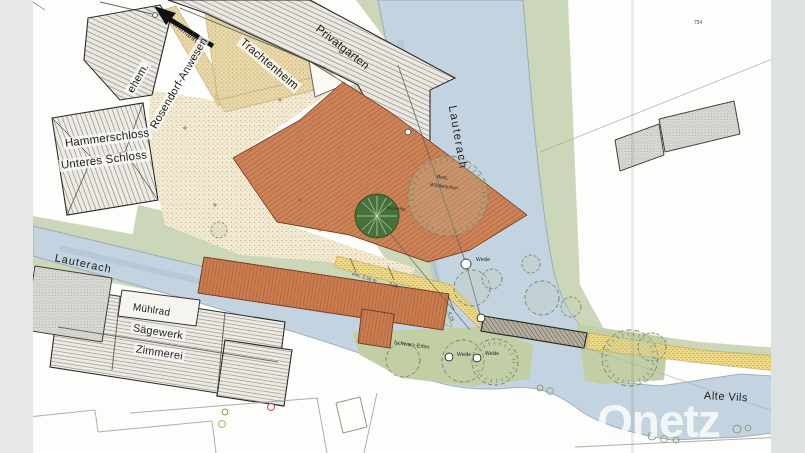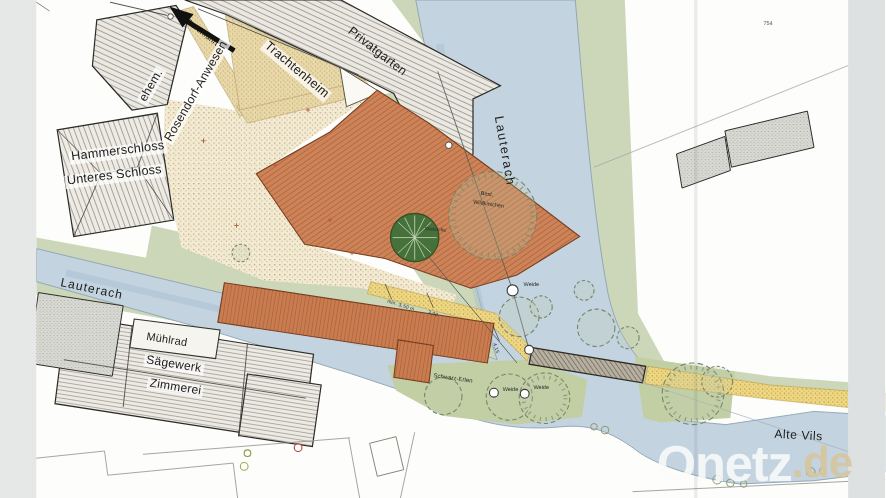--- a/index.html
+++ b/index.html
@@ -284,16 +284,15 @@
 <div class="lbl tiny lbl-weide3">Weide</div>
 <div class="lbl tiny lbl-schwarzerlen">Schwarz-Erlen</div>
 <div class="lbl tiny lbl-754">754</div>
 <div class="lbl lbl-durchfahrt">Durchfahrt</div>
 <div class="lbl dim lbl-d1">min. 3,50 m</div>
 <div class="lbl dim lbl-d2">3,00</div>
 <div class="lbl dim lbl-d3">4,15</div>
 
 <div id="watermark">
   <span id="wm-brand">Onetz</span>
-      <span id="wm-suffix">.de</span>
 </div>
 
 </div>
 
 </body></html>

